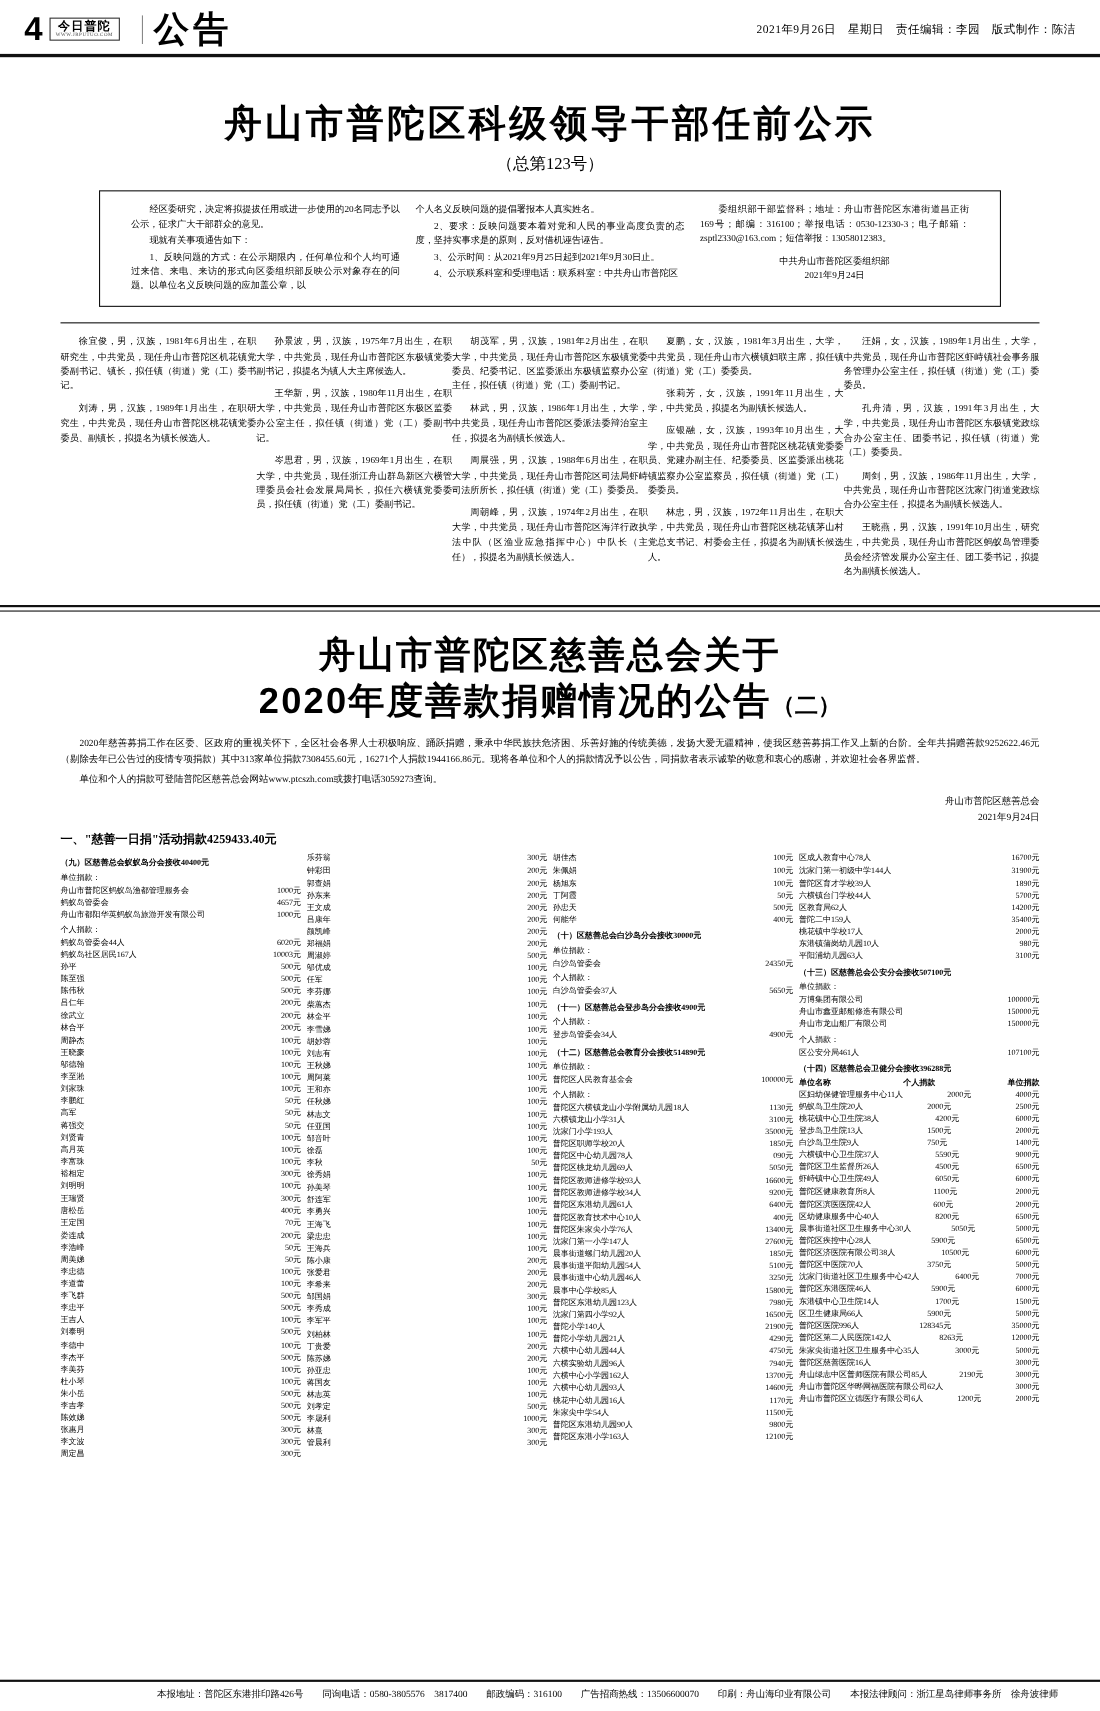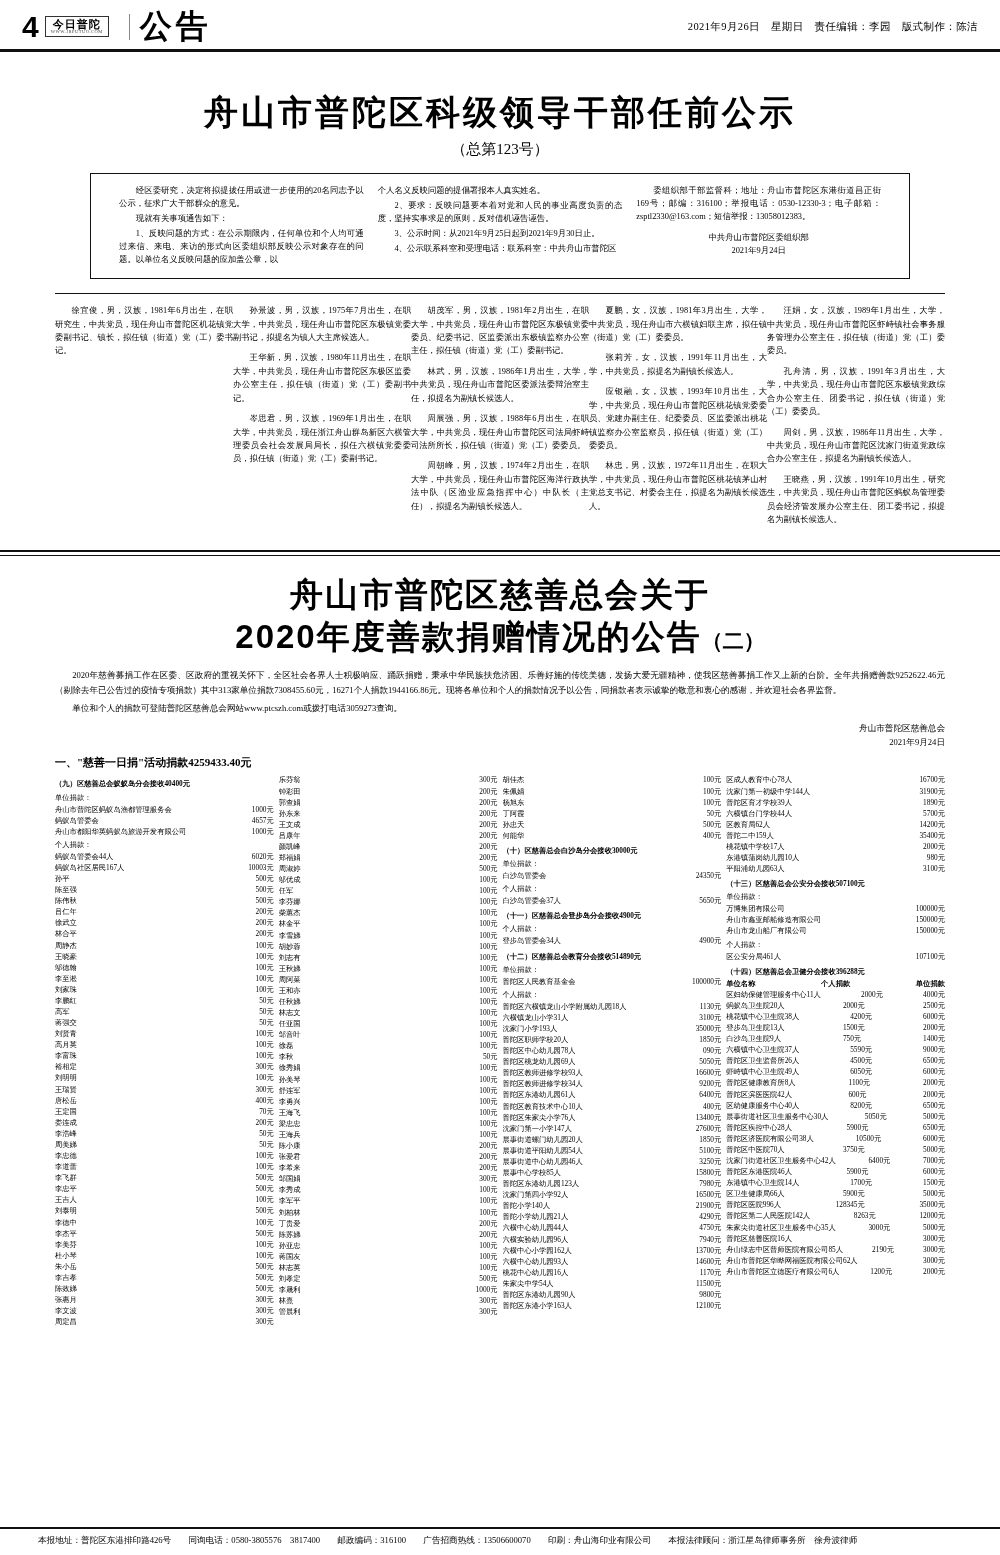--- a/index.html
+++ b/index.html
@@ -109,21 +109,21 @@
   .dsub{margin:2px 0 1px 0;}
   .twocolhdr{display:flex;justify-content:space-between;font-weight:bold;}
 
   
   .footer{
     position:absolute;left:0;right:0;bottom:0;
     border-top:2px solid #111;
     font-size:8.6px;
     padding:6px 38px 8px 38px;
     box-sizing:border-box;
-    display:flex;justify-content:flex-start;gap:10px;
+    display:flex;justify-content:flex-end;gap:10px;
     white-space:nowrap;
   }
 </style>
 </head>
 <body>
 
 <div class="page">
 
   <div class="masthead">
     <div class="folio">4</div>
@@ -159,20 +159,21 @@
           <div>2021年9月24日</div>
         </div>
       </div>
     </div>
 
     <div class="rulebar"></div>
 
     <div class="cols4">
       <div class="col">
         <p>徐宜俊，男，汉族，1981年6月出生，在职研究生，中共党员，现任舟山市普陀区机花镇党委副书记、镇长，拟任镇（街道）党（工）委书记。</p>
+        <p>刘涛，男，汉族，1989年1月出生，在职研究生，中共党员，现任舟山市普陀区桃花镇党委委员、副镇长，拟提名为镇长候选人。</p>
       </div>
       <div class="col">
         <p>孙景波，男，汉族，1975年7月出生，在职大学，中共党员，现任舟山市普陀区东极镇党委副书记，拟提名为镇人大主席候选人。</p>
         <p>王华新，男，汉族，1980年11月出生，在职大学，中共党员，现任舟山市普陀区东极区监委办公室主任，拟任镇（街道）党（工）委副书记。</p>
         <p>岑思君，男，汉族，1969年1月出生，在职大学，中共党员，现任浙江舟山群岛新区六横管理委员会社会发展局局长，拟任六横镇党委委员，拟任镇（街道）党（工）委副书记。</p>
       </div>
       <div class="col">
         <p>胡茂军，男，汉族，1981年2月出生，在职大学，中共党员，现任舟山市普陀区东极镇党委委员、纪委书记、区监委派出东极镇监察办公室主任，拟任镇（街道）党（工）委副书记。</p>
         <p>林武，男，汉族，1986年1月出生，大学，中共党员，现任舟山市普陀区委派法委辩治室主任，拟提名为副镇长候选人。</p>
         <p>周展强，男，汉族，1988年6月出生，在职大学，中共党员，现任舟山市普陀区司法局虾峙司法所所长，拟任镇（街道）党（工）委委员。</p>

